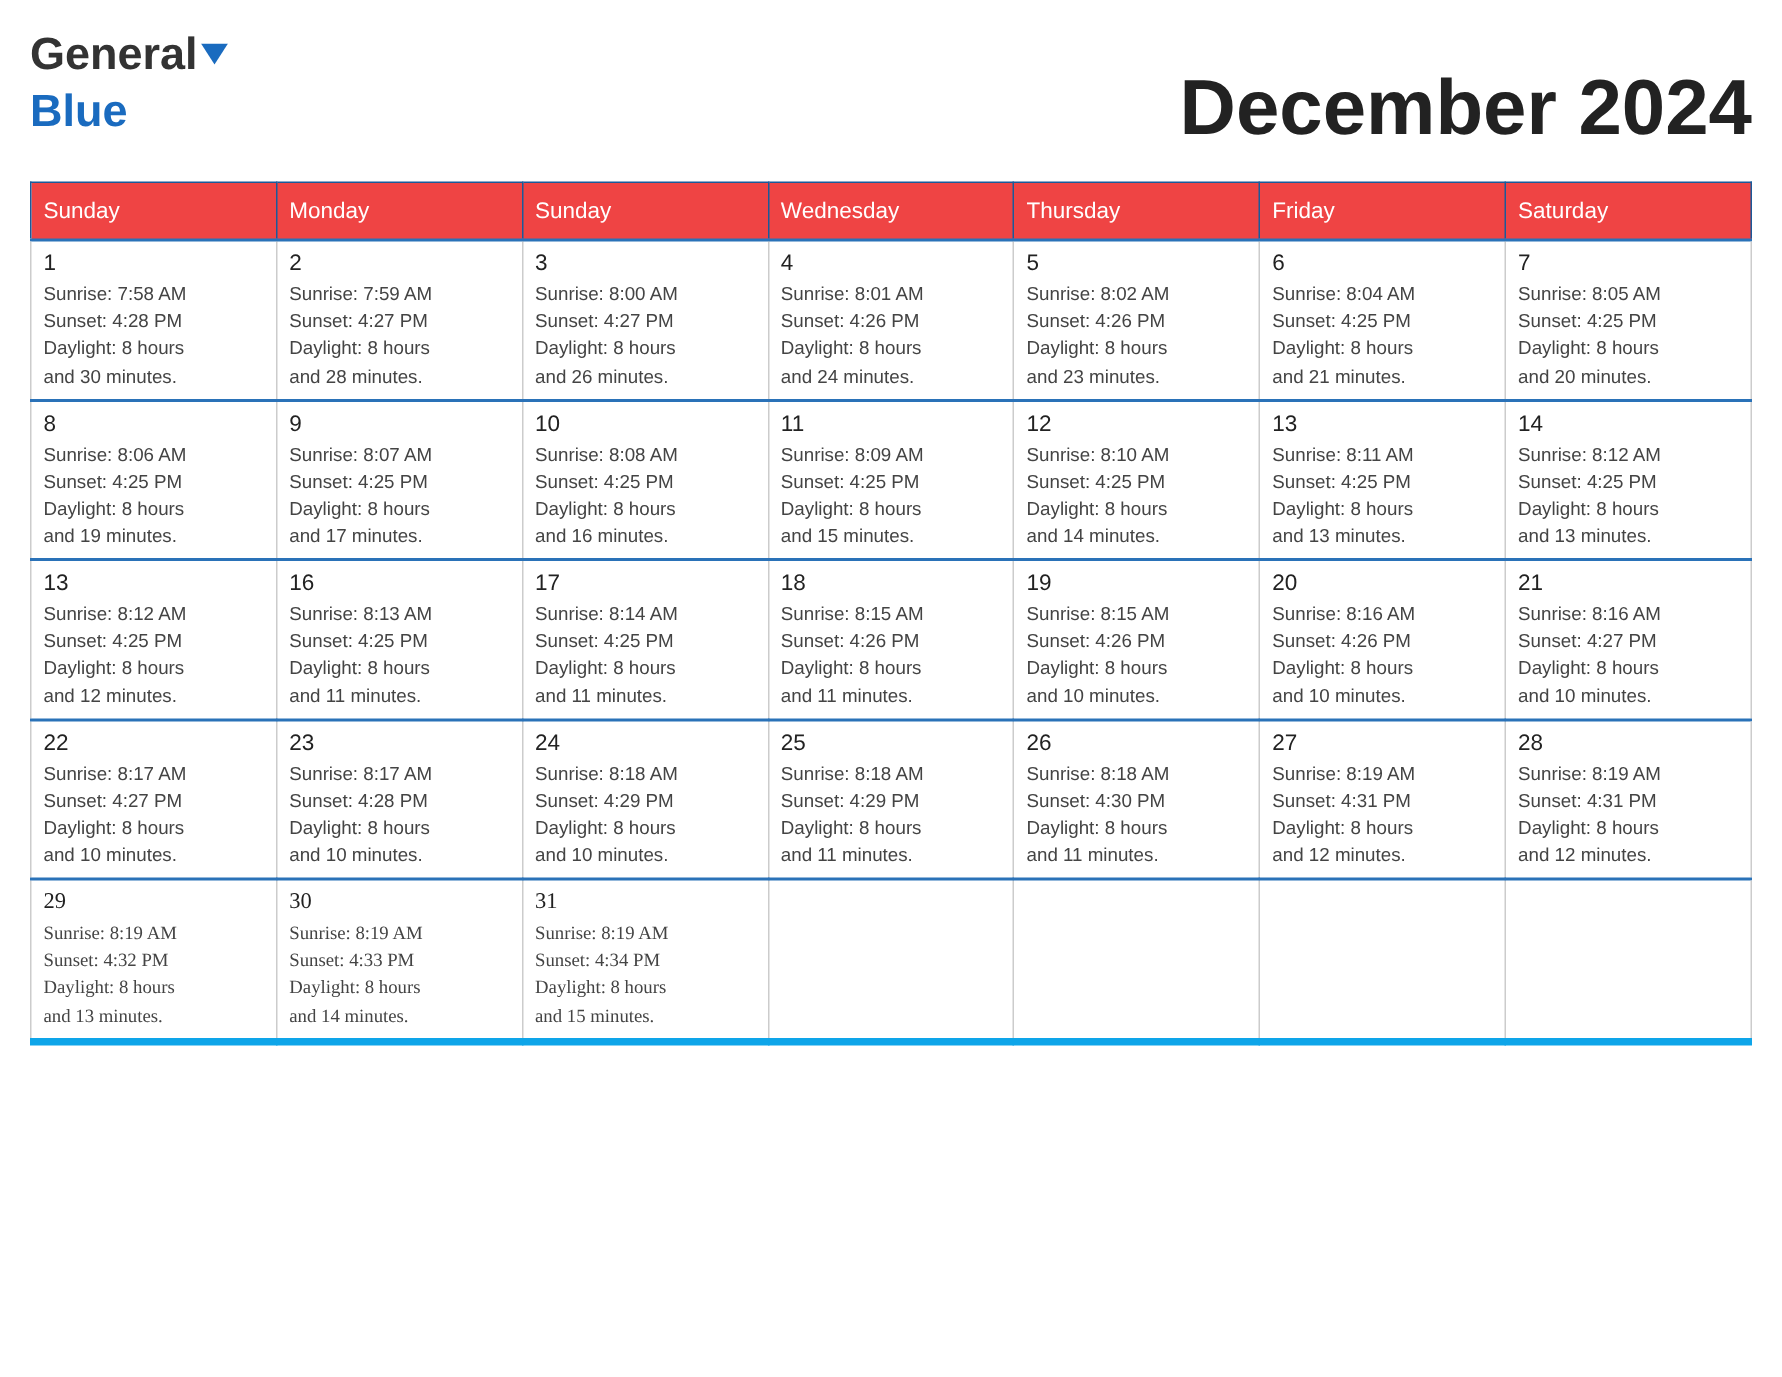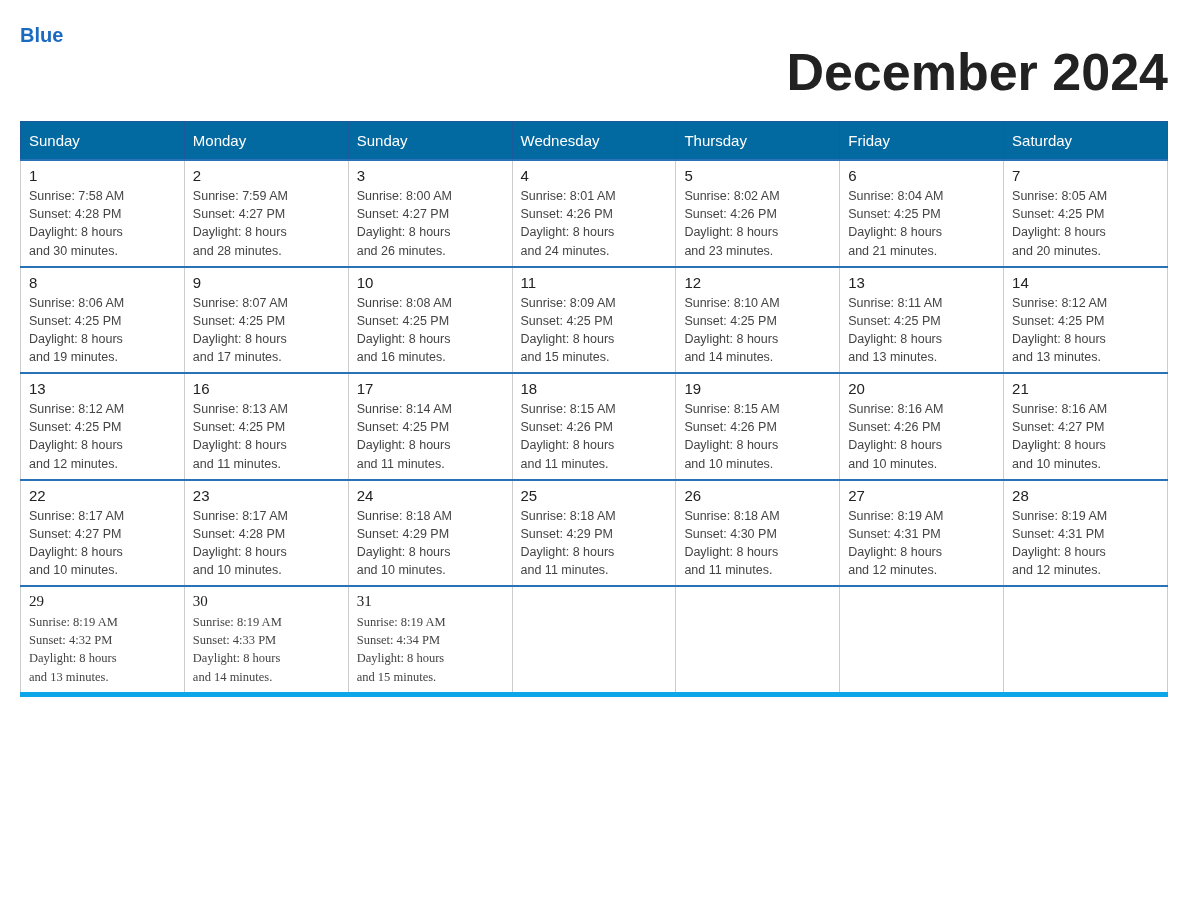--- a/index.html
+++ b/index.html
@@ -34,21 +34,21 @@
     .location-title {
       font-size: 24px;
       color: #555;
       margin-top: 4px;
     }
     table {
       width: 100%;
       border-collapse: collapse;
     }
     thead tr th {
-      background-color: #0369a1;
+      background-color: #ef4444;
       color: white;
       padding: 10px 8px;
       font-size: 15px;
       font-weight: normal;
       text-align: left;
       border: 1px solid #1a5a9a;
     }
     tbody tr td {
       vertical-align: top;
       padding: 6px 8px;
@@ -86,39 +86,47 @@
       display: flex;
       align-items: center;
       gap: 0;
     }
     .logo-general {
       font-size: 30px;
       font-weight: bold;
       color: #333;
     }
     .logo-blue-text {
-      font-size: 20px;
+      font-size: 30px;
       font-weight: bold;
       color: #1a6bbf;
     }
     .logo-icon {
       display: inline-flex;
       flex-direction: column;
       align-items: center;
       margin-left: 2px;
     }
     .logo-icon svg {
       display: block;
     }
   </style>
 </head>
 <body>
 
 <div class="header-area">
   <div class="logo">
+    <div class="logo-wrapper">
+      <span class="logo-general">General</span>
+      <span class="logo-icon">
+        <svg width="18" height="16" viewBox="0 0 18 16">
+          <polygon points="9,14 0,0 18,0" fill="#1a6bbf"></polygon>
+        </svg>
+      </span>
+    </div>
     <div style="display:flex; align-items:center; gap:0;">
       <div style="width:100%; height:2px; background:#1a6bbf; margin-bottom:2px;"></div>
     </div>
     <span class="logo-blue-text">Blue</span>
   </div>
   <div class="title-area">
     <div class="month-title">December 2024</div>
   </div>
 </div>
 

